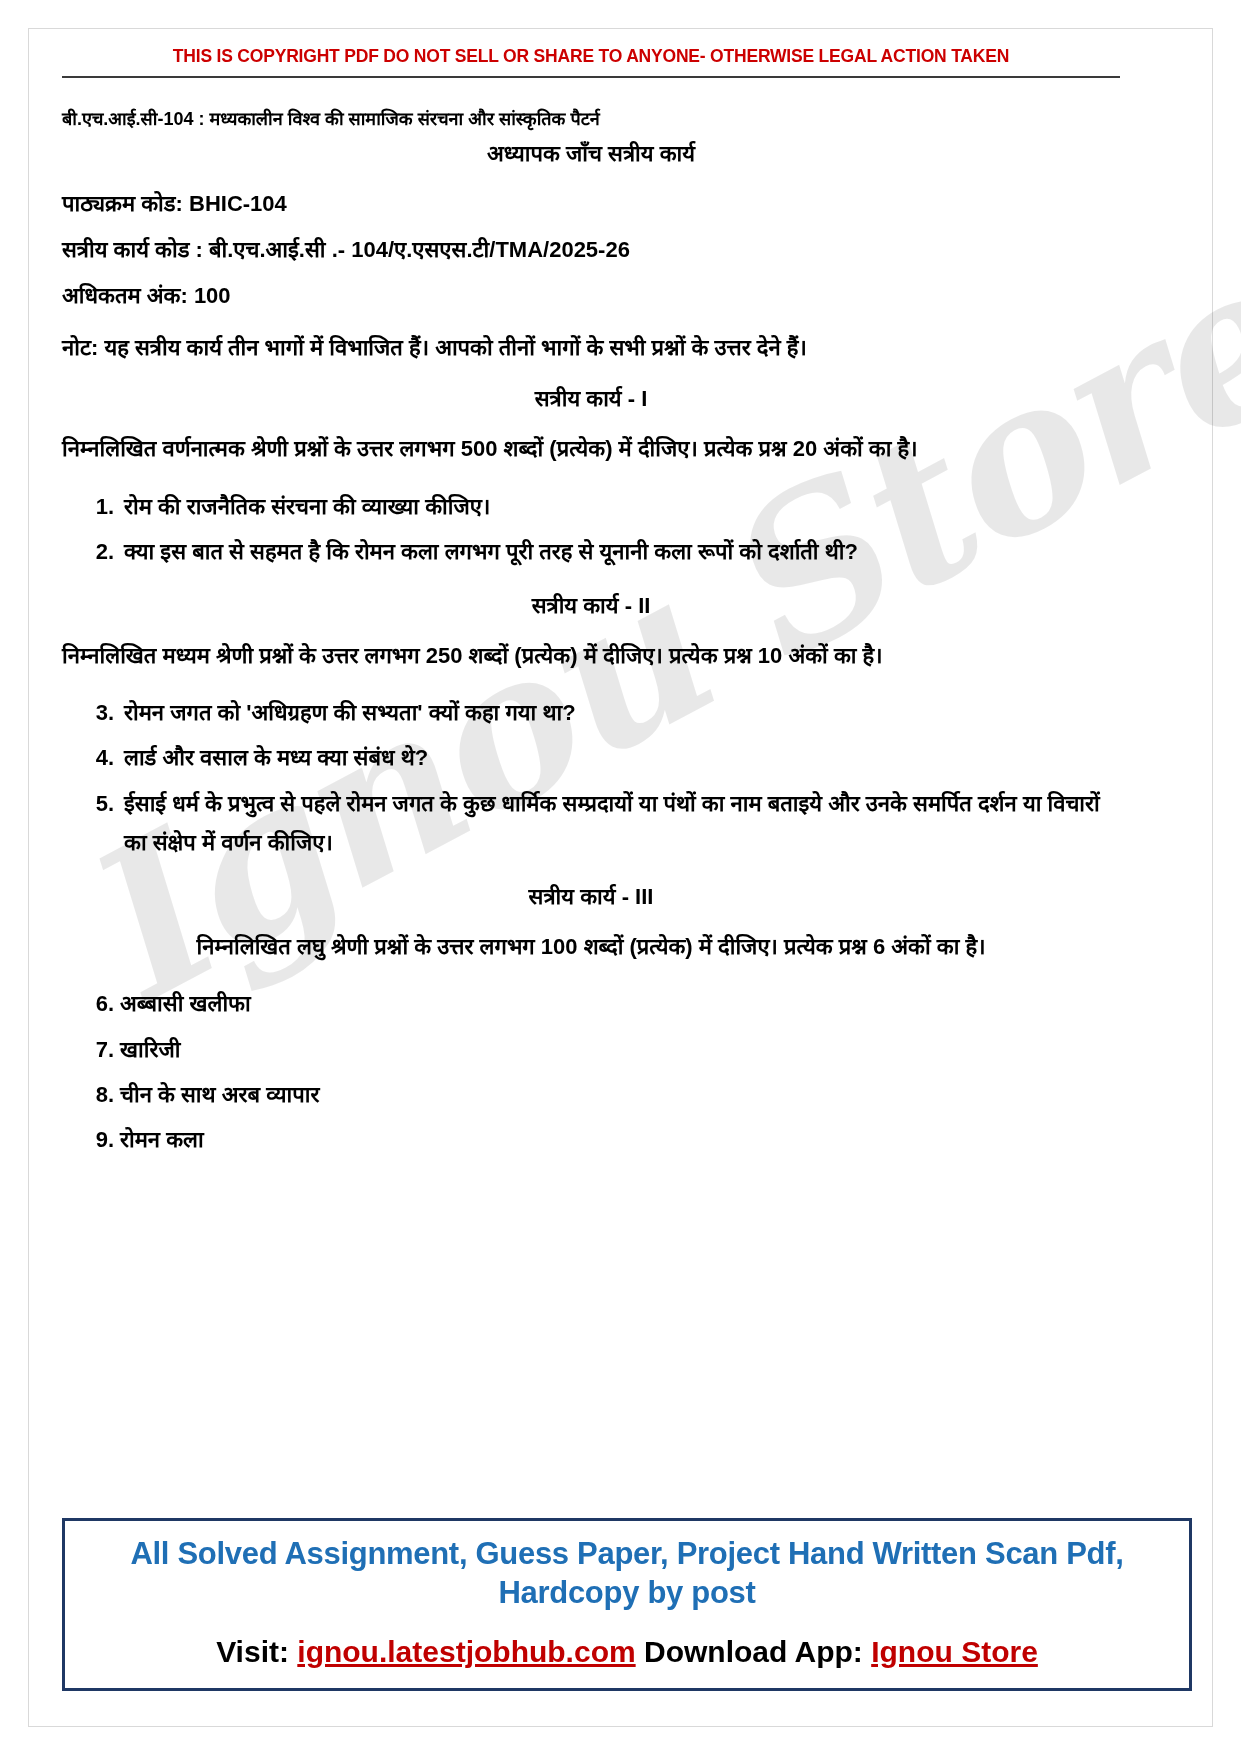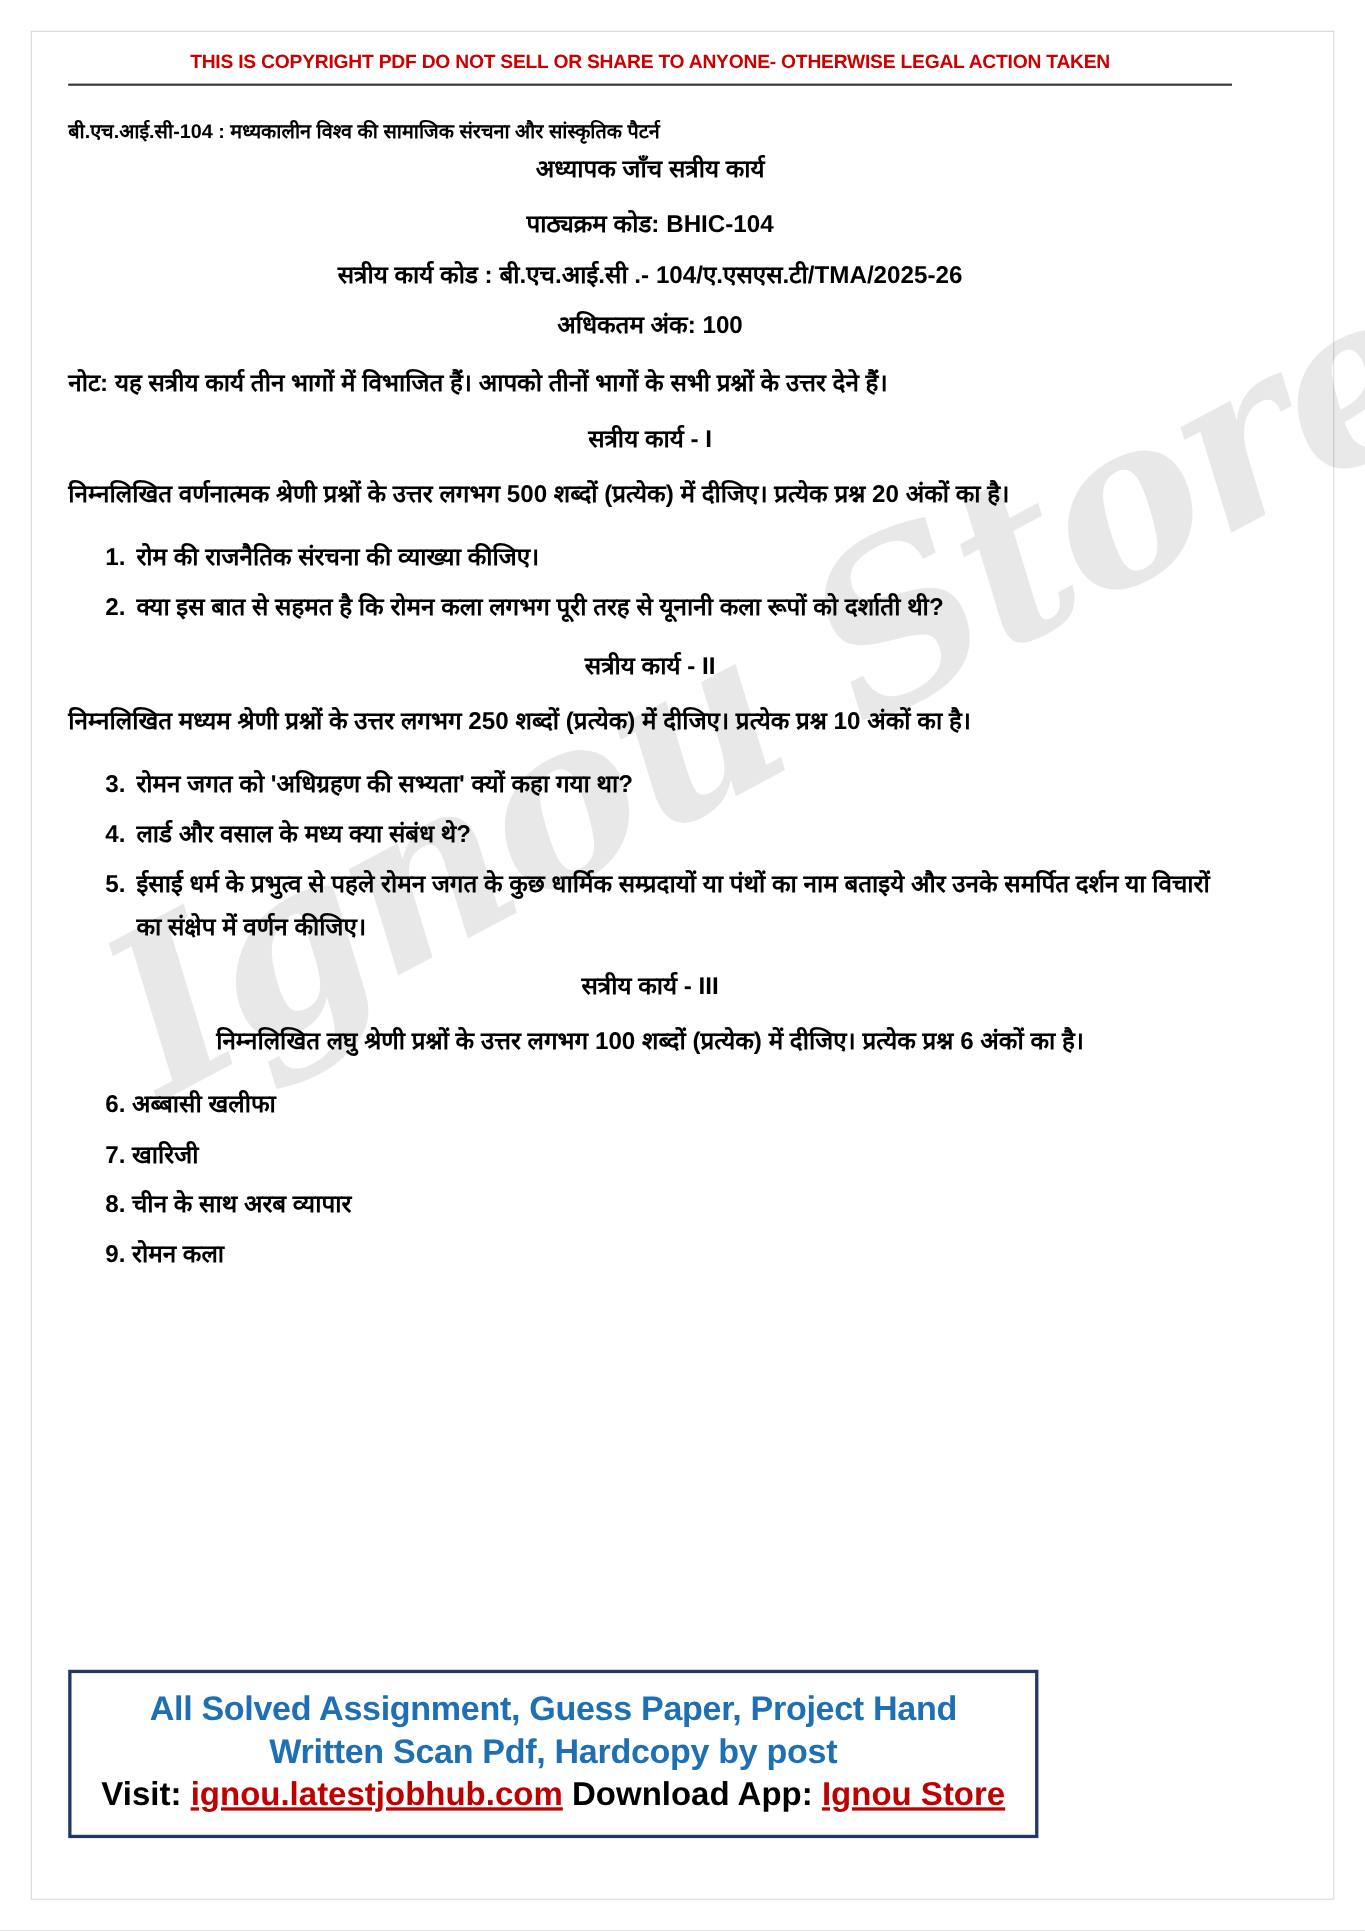--- a/index.html
+++ b/index.html
@@ -90,21 +90,21 @@
     font-size: 18px;
     margin-top: 28px;
     line-height: 1.5;
   }
   .subtitle-line {
     text-align: center;
     font-size: 22px;
     margin-top: 4px;
   }
   .right-line {
-    text-align: center;
+    text-align: left;
     font-size: 22px;
     margin-top: 20px;
   }
   .right-line.tight {
     margin-top: 16px;
   }
   .note-line {
     text-align: left;
     font-size: 22px;
     margin-top: 22px;
@@ -148,37 +148,37 @@
   ol.qlist li .qtext {
     display: block;
   }
   ol.qlist.wide li { padding-left: 58px; }
 
   
   .promo {
     position: absolute;
     left: 62px;
     top: 1518px;
-    width: 882px;
+    width: 1130px;
     box-sizing: border-box;
     border: 3px solid #1f3864;
     padding: 14px 18px 18px 18px;
     text-align: center;
     z-index: 6;
     background: #ffffff;
   }
   .promo-l1 {
     color: #1f6fb5;
     font-weight: bold;
     font-size: 31px;
     line-height: 1.25;
     letter-spacing: -0.3px;
   }
   .promo-l2 {
-    margin-top: 0;
+    margin-top: 20px;
     font-size: 30px;
     font-weight: bold;
     color: #000000;
     line-height: 1.25;
   }
   .promo-l2 .lnk {
     color: #c00000;
     text-decoration: underline;
   }
 </style>

